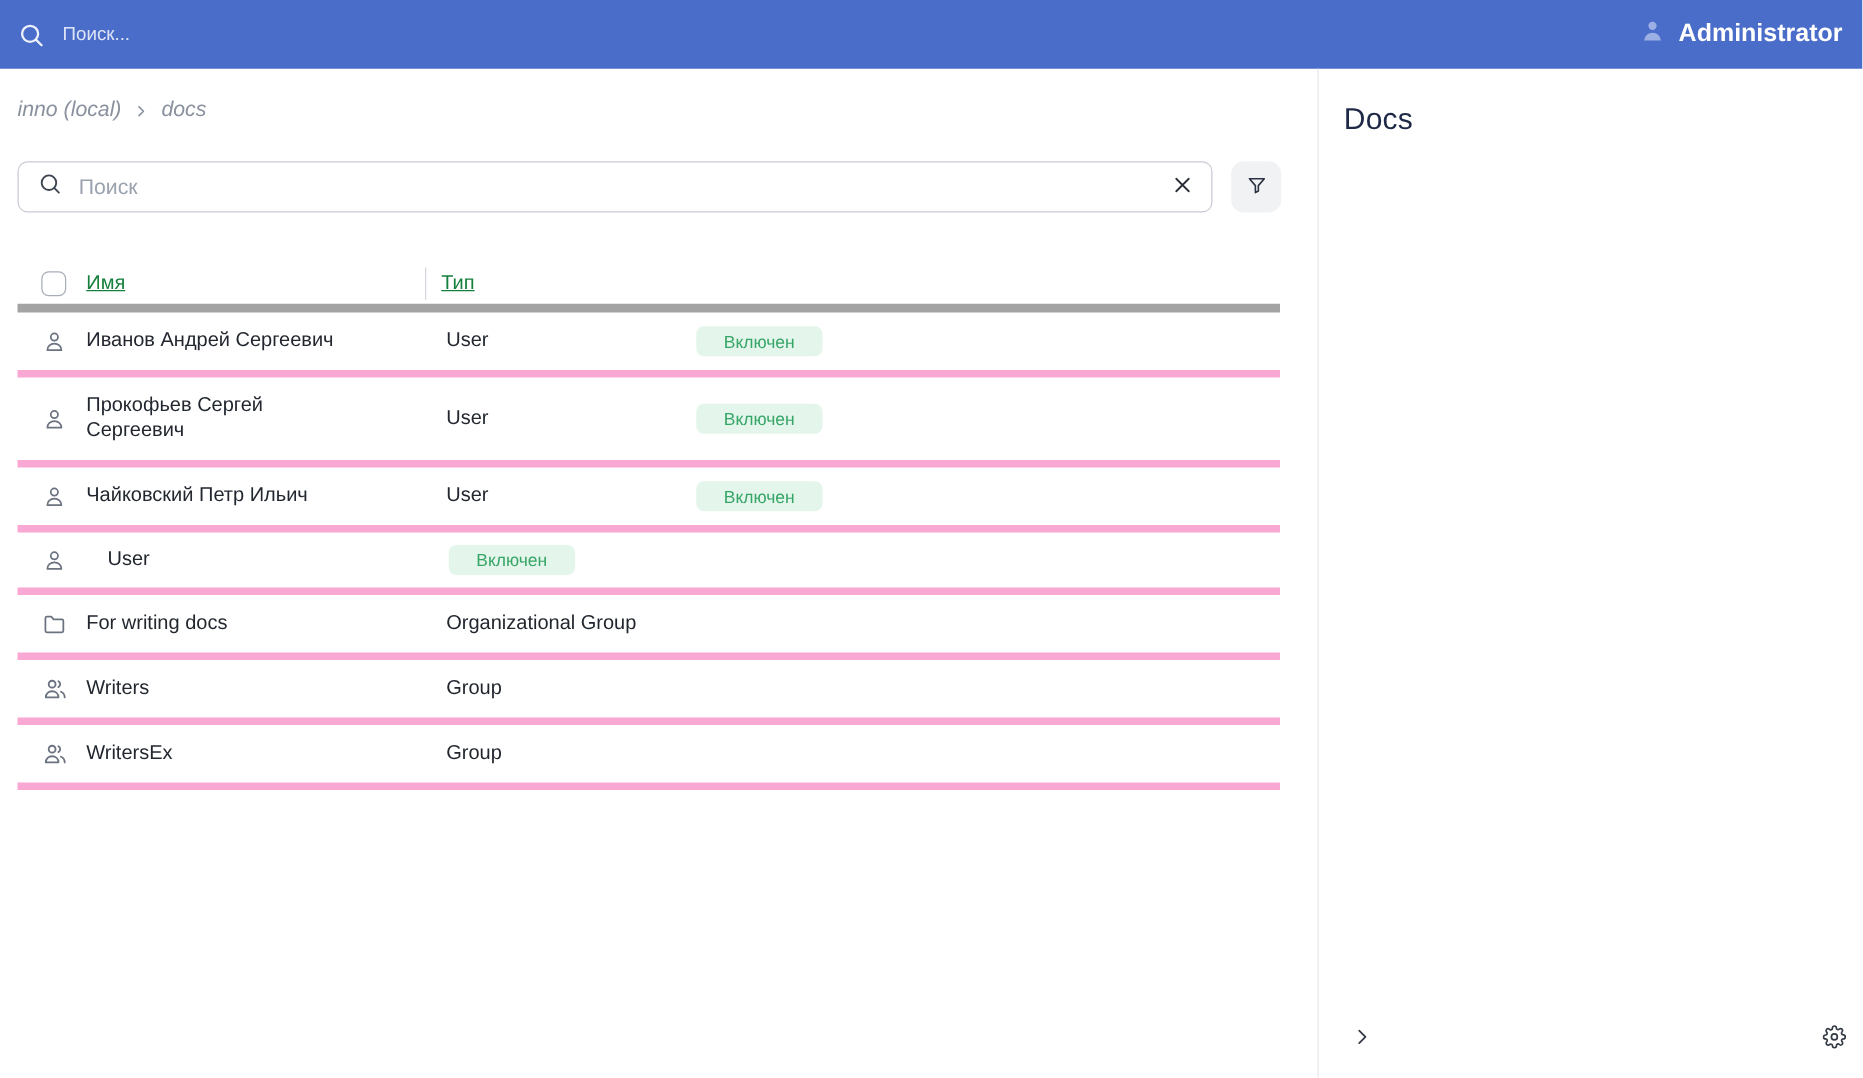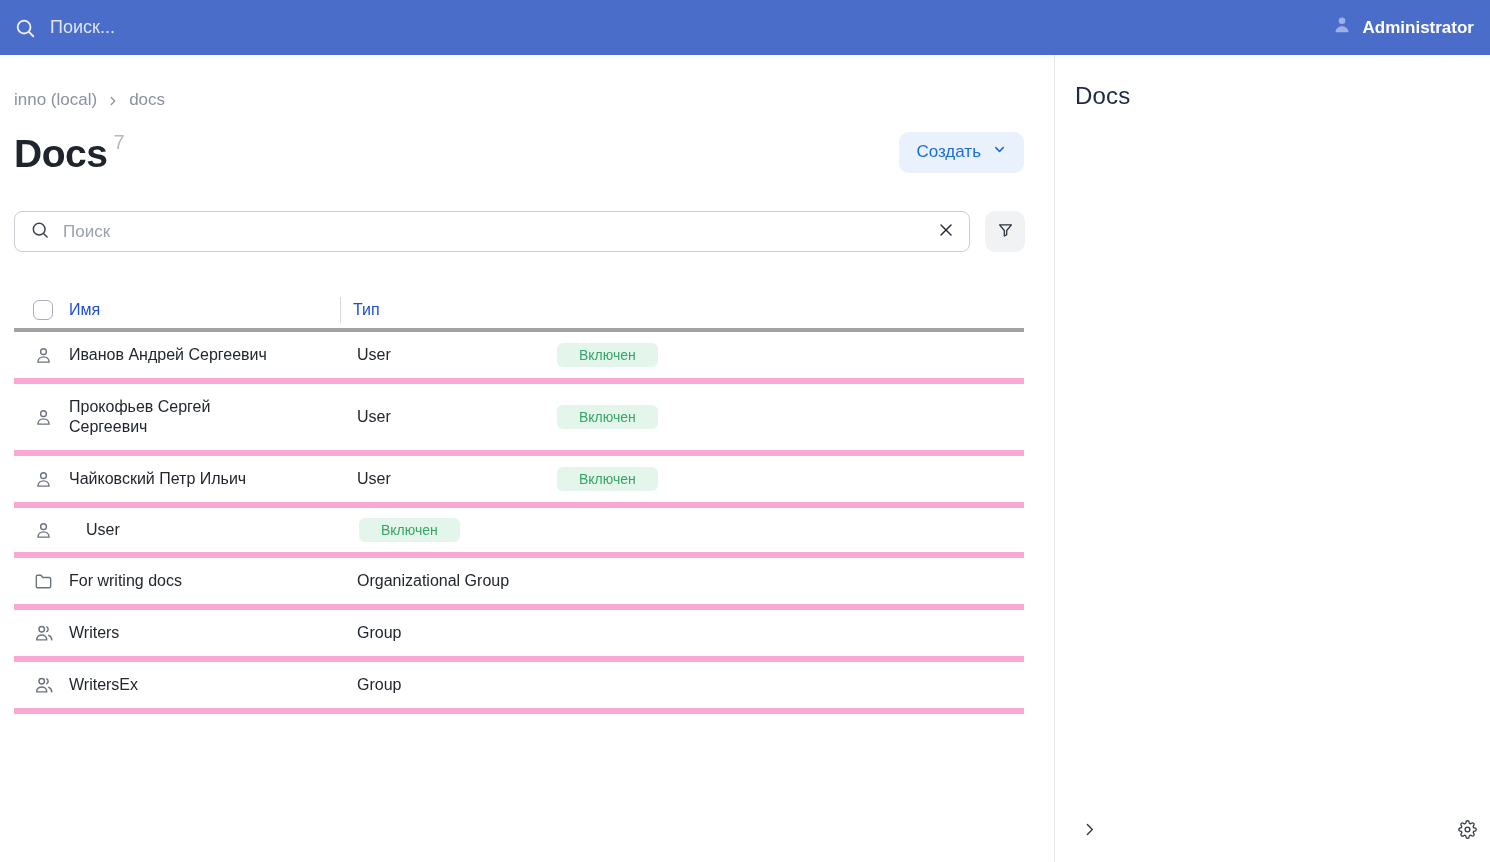--- a/index.html
+++ b/index.html
@@ -18,46 +18,46 @@
     background: var(--c-topbar, #4b6dca);
     display: flex; align-items: center;
     padding: 0 16px 0 14px;
   }
   .topbar-search {
     display: flex; align-items: center; gap: 12px; flex: 1;
   }
   .topbar-search svg { display: block; }
   .topbar-search input {
     background: transparent; border: none; outline: none;
-    color: rgba(255,255,255,0.95); font-size: 18px; width: 400px;
+    color: rgba(255,255,255,0.95); font-size: 15px; width: 400px;
     font-family: "Liberation Sans", sans-serif;
   }
   .topbar-search input::placeholder { color: rgba(255,255,255,0.82); }
   .topbar-user {
     display: flex; align-items: center; gap: 10px;
-    color: #ffffff; font-weight: 700; font-size: 17px;
+    color: #ffffff; font-weight: 700; font-size: 20px;
   }
 
   
   .layout {
     position: absolute; top: 55px; left: 0; right: 0; bottom: 0;
     display: flex;
   }
   .main {
     width: 1055px; flex: none;
     border-right: 1px solid #e7e9ee;
     padding: 0 30px 0 14px;
   }
   .panel { flex: 1; position: relative; }
 
   
   .breadcrumb {
-    margin-top: 35px;
+    margin-top: 23px;
     display: flex; align-items: center; gap: 9px;
-    font-size: 17px; color: #8a919e;
+    font-size: 17px; color: #8a919e; font-style: italic;
   }
   .breadcrumb .crumb { cursor: pointer; }
   .breadcrumb svg { display: block; margin-top: 1px; }
 
   
   .title-row {
     margin-top: 14px;
     display: flex; align-items: center; justify-content: space-between;
     height: 56px;
   }
@@ -105,22 +105,22 @@
 
   
   .table { margin-top: 40px; }
   .thead, .trow {
     display: grid;
     grid-template-columns: 55px 271px 198px 1fr;
     align-items: center;
   }
   .thead {
     height: 40px;
-    border-bottom: 4px solid #a3a3a3;
-    font-size: 16px; color: #1d4ed8;
+    border-bottom: 7px solid #a3a3a3;
+    font-size: 16px; color: #15803d; text-decoration: underline;
   }
   .th { position: relative; }
   .th-check { padding-left: 19px; display: flex; align-items: center; }
   .th-type, .th-status { padding-left: 13px; }
   .th-type::before, .th-status::before {
     content: ""; position: absolute; left: 0; top: 50%;
     transform: translateY(-50%);
     width: 1px; height: 26px; background: #d5d8dd;
   }
   .checkbox {
@@ -191,31 +191,20 @@
     <nav class="breadcrumb">
       <span class="crumb">inno (local)</span>
       <span>
         <svg width="14" height="14" viewBox="0 0 24 24" fill="none" stroke="#8a919e" stroke-width="2.2" stroke-linecap="round" stroke-linejoin="round">
           <polyline points="9 6 15 12 9 18"></polyline>
         </svg>
       </span>
       <span class="crumb">docs</span>
     </nav>
 
-    <div class="title-row">
-      <h1 class="page-title"><span>Docs</span><sup>7</sup></h1>
-      <button class="create-btn">
-        <span>Создать</span>
-        <span>
-          <svg width="15" height="15" viewBox="0 0 24 24" fill="none" stroke="#1d6be0" stroke-width="2.4" stroke-linecap="round" stroke-linejoin="round">
-            <polyline points="6 9 12 15 18 9"></polyline>
-          </svg>
-        </span>
-      </button>
-    </div>
 
     <div class="search-row">
       <div class="search-box">
         <span>
           <svg width="20" height="20" viewBox="0 0 24 24" fill="none" stroke="#3c4450" stroke-width="1.8" stroke-linecap="round">
             <circle cx="11" cy="11" r="7"></circle>
               <line x1="16.5" y1="16.5" x2="20.5" y2="20.5"></line>
           </svg>
         </span>
         <input type="text" placeholder="Поиск" style="">

